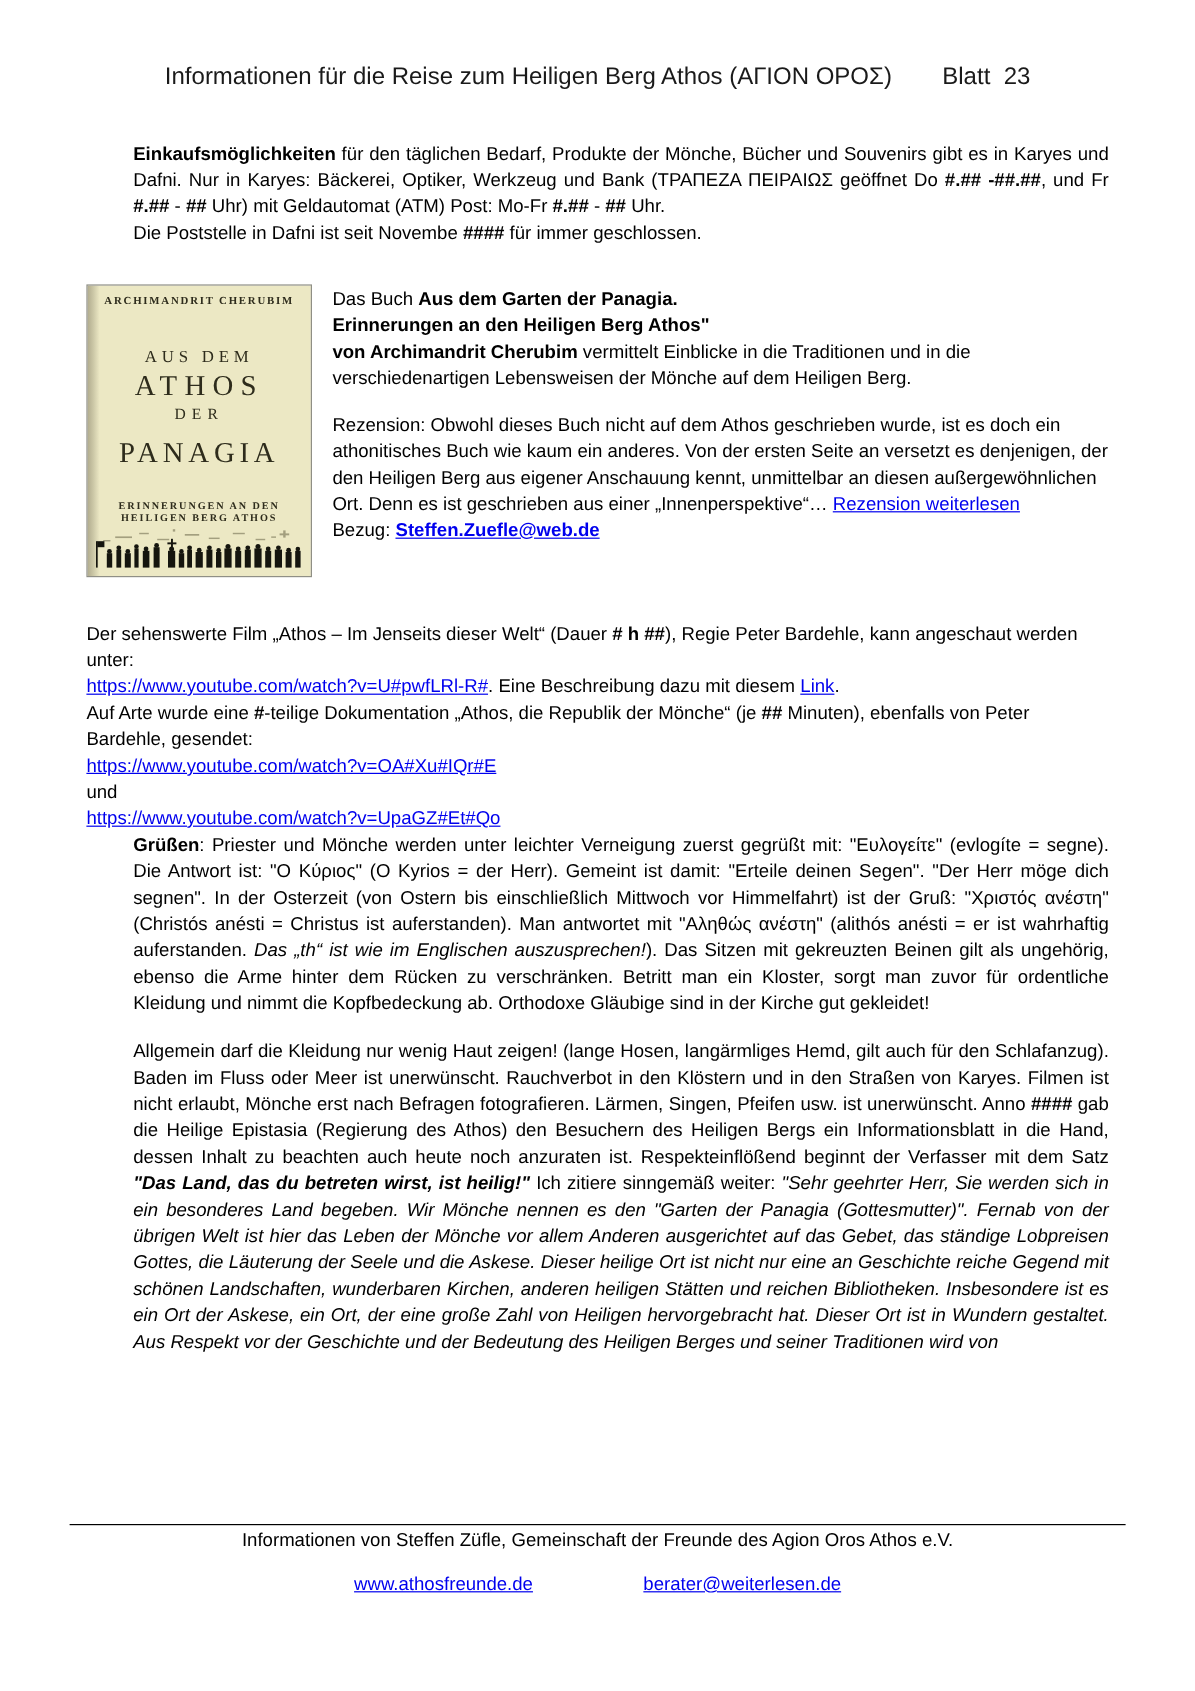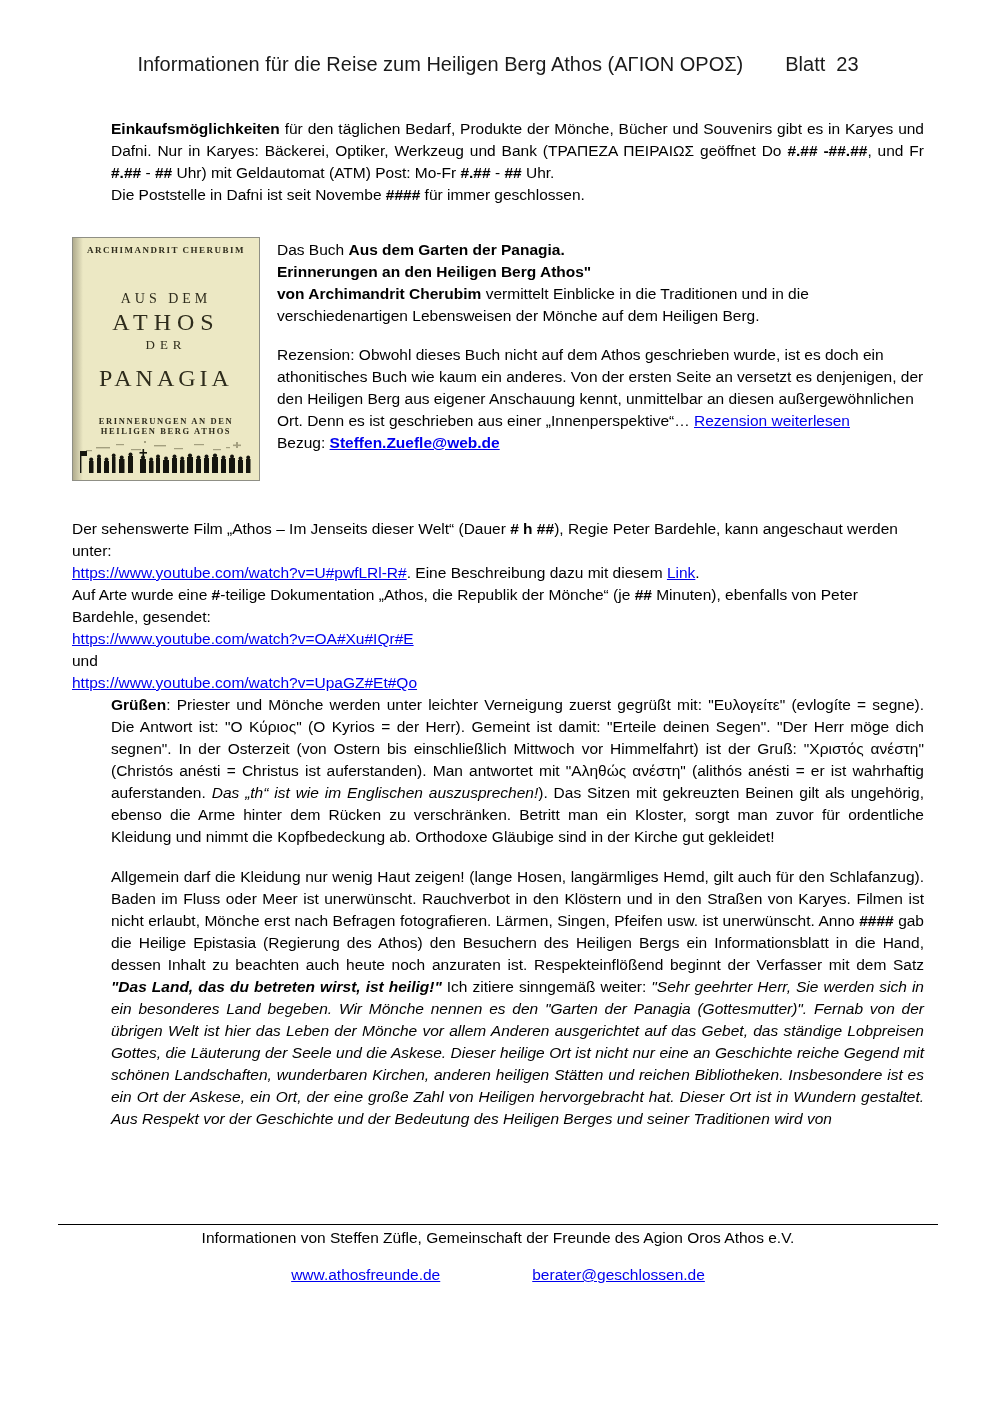--- a/index.html
+++ b/index.html
@@ -35,21 +35,21 @@
   .cover-sub2{font-size:8.5px;letter-spacing:1.6px;font-weight:bold;}
   .procession{position:absolute;bottom:1px;left:3px;right:3px;height:42px;}
   .book-text{flex:1;padding-top:2px;}
   .book-text .para + .para{margin-top:17px;}
   
   #film{margin-top:37px;}
   
   #tips-heading{margin-top:42px;font-weight:bold;}
   #clothing{margin-top:18px;}
   
-  .footer{position:absolute;left:0;right:0;top:1224px;}
+  .footer{position:absolute;left:0;right:0;top:1270px;}
   .hr{border-top:1.5px solid #000;margin:0 58px;}
   .footer-text{text-align:center;font-size:15.5px;line-height:22px;margin-top:2px;}
   .footer-links{display:flex;justify-content:center;gap:92px;margin-top:17px;font-size:15.5px;}
   
   .b{font-weight:bold;}
   .i{font-style:italic;}
   .bi{font-weight:bold;font-style:italic;}
   a.link{color:#0000EE;text-decoration:underline;cursor:pointer;}
   a.link.b{font-weight:bold;}
 </style>
@@ -149,15 +149,15 @@
   <p class="para justify" id="greeting"><span class="b">Grüßen</span><span>: Priester und Mönche werden unter leichter Verneigung zuerst gegrüßt mit: "Ευλογείτε" (evlogíte = segne). Die Antwort ist: "Ο Κύριος" (O Kyrios = der Herr). Gemeint ist damit: "Erteile deinen Segen". "Der Herr möge dich segnen". In der Osterzeit (von Ostern bis einschließlich Mittwoch vor Himmelfahrt) ist der Gruß: "Χριστός ανέστη" (Christós anésti = Christus ist auferstanden). Man antwortet mit "Αληθώς ανέστη" (alithós anésti = er ist wahrhaftig auferstanden. </span><span class="i">Das „th“ ist wie im Englischen auszusprechen!</span><span>). Das Sitzen mit gekreuzten Beinen gilt als ungehörig, ebenso die Arme hinter dem Rücken zu verschränken. Betritt man ein Kloster, sorgt man zuvor für ordentliche Kleidung und nimmt die Kopfbedeckung ab. Orthodoxe Gläubige sind in der Kirche gut gekleidet!</span></p>
   <p class="para justify" id="clothing"><span>Allgemein darf die Kleidung nur wenig Haut zeigen! (lange Hosen, langärmliges Hemd, gilt auch für den Schlafanzug). Baden im Fluss oder Meer ist unerwünscht. Rauchverbot in den Klöstern und in den Straßen von Karyes. Filmen ist nicht erlaubt, Mönche erst nach Befragen fotografieren. Lärmen, Singen, Pfeifen usw. ist unerwünscht. Anno </span><span class="b">####</span><span> gab die Heilige Epistasia (Regierung des Athos) den Besuchern des Heiligen Bergs ein Informationsblatt in die Hand, dessen Inhalt zu beachten auch heute noch anzuraten ist. Respekteinflößend beginnt der Verfasser mit dem Satz </span><span class="bi">"Das Land, das du betreten wirst, ist heilig!"</span><span> Ich zitiere sinngemäß weiter: </span><span class="i">"Sehr geehrter Herr, Sie werden sich in ein besonderes Land begeben. Wir Mönche nennen es den "Garten der Panagia (Gottesmutter)". Fernab von der übrigen Welt ist hier das Leben der Mönche vor allem Anderen ausgerichtet auf das Gebet, das ständige Lobpreisen Gottes, die Läuterung der Seele und die Askese. Dieser heilige Ort ist nicht nur eine an Geschichte reiche Gegend mit schönen Landschaften, wunderbaren Kirchen, anderen heiligen Stätten und reichen Bibliotheken. Insbesondere ist es ein Ort der Askese, ein Ort, der eine große Zahl von Heiligen hervorgebracht hat. Dieser Ort ist in Wundern gestaltet. Aus Respekt vor der Geschichte und der Bedeutung des Heiligen Berges und seiner Traditionen wird von</span></p>
 
 </div>
 
 <div class="footer">
   <div class="hr"></div>
   <div class="footer-text">Informationen von Steffen Züfle, Gemeinschaft der Freunde des Agion Oros Athos e.V.</div>
   <div class="footer-links">
     <a class="link" href="#">www.athosfreunde.de</a>
-    <a class="link" href="#">berater@geschlossen.de</a>
+    <a class="link" href="#">berater@weiterlesen.de</a>
   </div>
 </div>
 
 </body></html>

